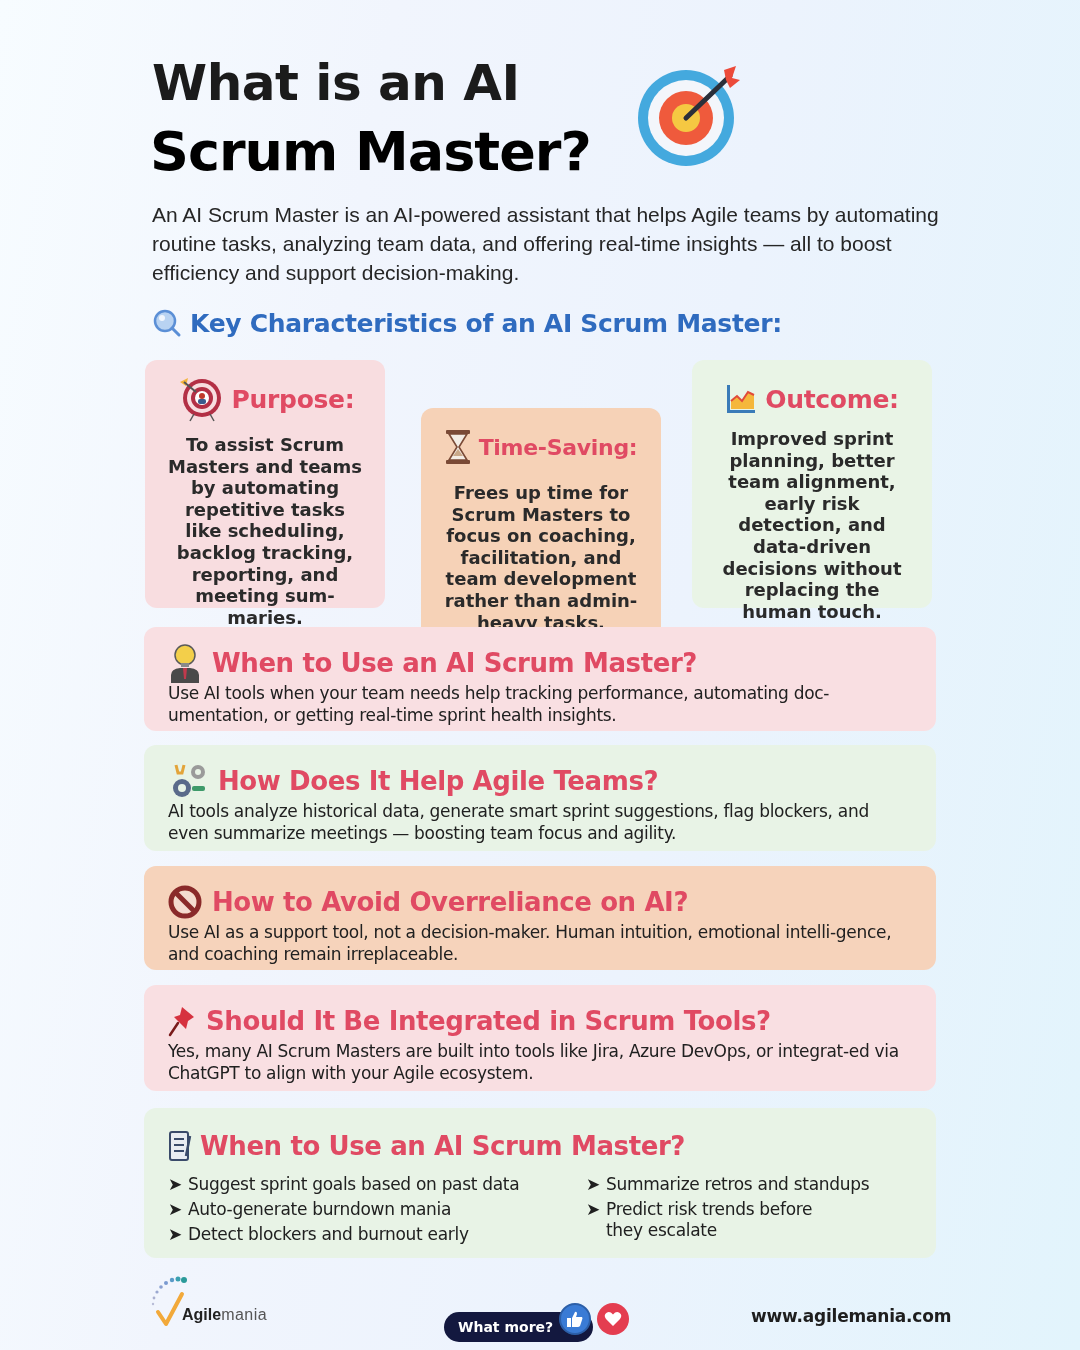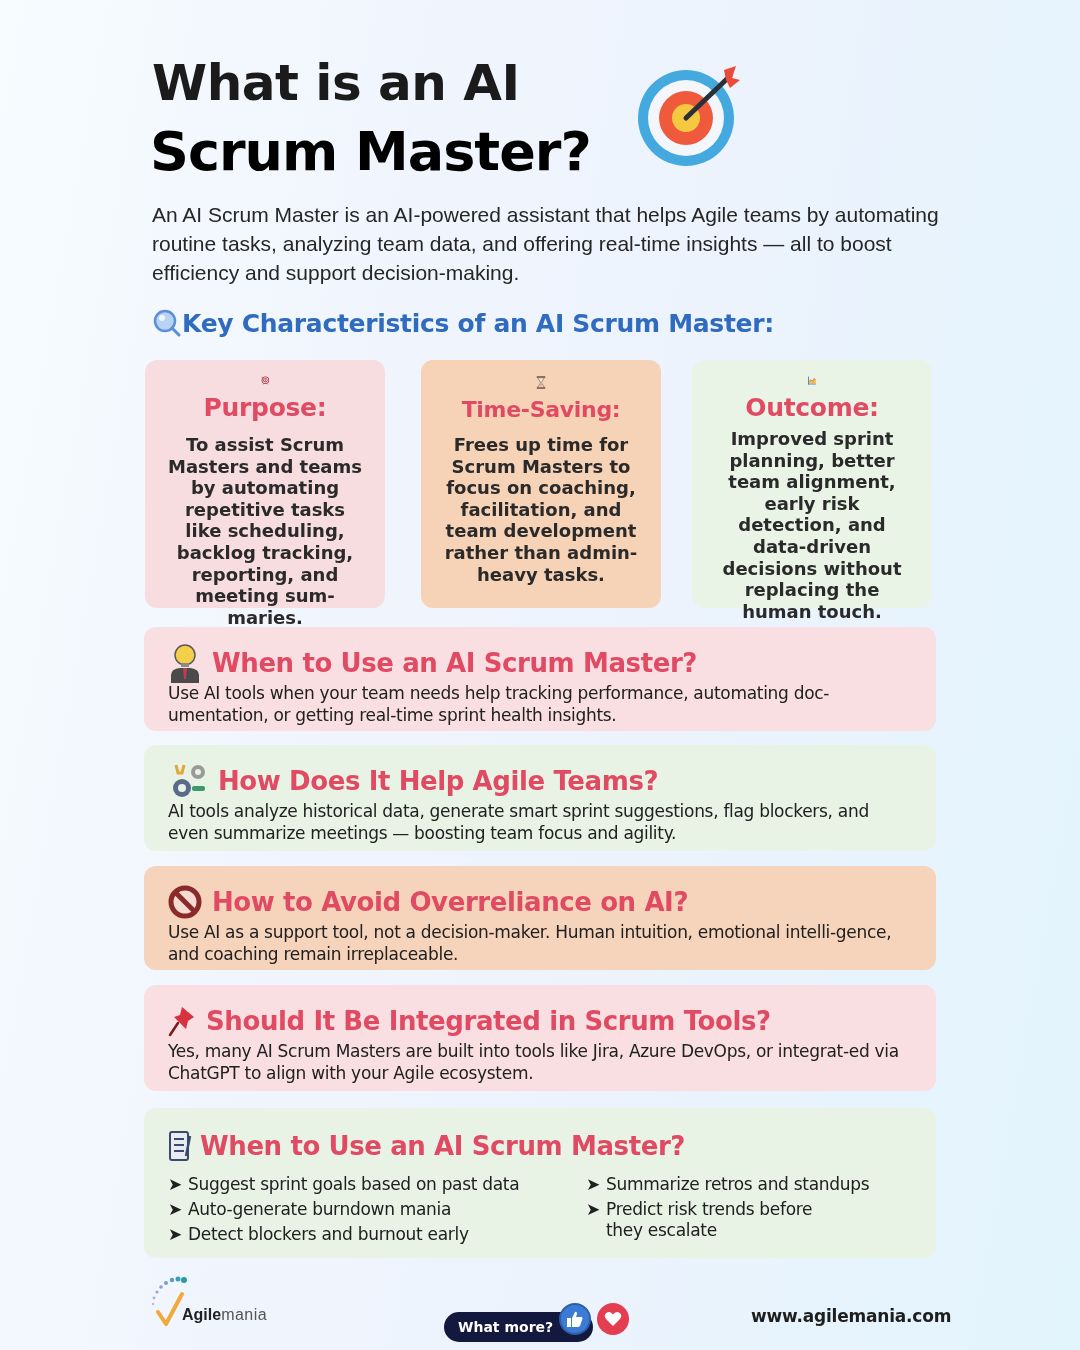--- a/index.html
+++ b/index.html
@@ -26,39 +26,38 @@
   }
   .target-icon { position: absolute; left: 636px; top: 60px; width: 112px; height: 112px; }
 
   .intro {
     position: absolute; left: 152px; top: 200px; width: 790px;
     font-size: 21px; line-height: 29px; color: #262626;
   }
 
   .key-heading {
     position: absolute; left: 152px; top: 308px;
-    display: flex; align-items: center; 
+    display: flex; align-items: center; gap: 8px;
   }
   .key-heading .txt {
     font-family: "DejaVu Sans", sans-serif; font-weight: bold;
     font-size: 25px; color: #2f6bbf; letter-spacing: -0.3px;
   }
 
   
   .card {
     position: absolute; top: 360px; width: 240px; height: 248px;
     border-radius: 12px; text-align: center; padding-top: 16px;
   }
   .card.pink { left: 145px; background: #f8dde0; }
-  .card.peach { left: 421px; background: #f6d2b7; }
+  .card.peach { left: 421px; background: #f6d2b7; margin-top: 48px; }
   .card.green { left: 692px; background: #e9f4e6; }
   .card-head {
     display: flex; align-items: center; justify-content: center; gap: 8px;
     height: 46px;
-    flex-direction: column;
   }
   .card-head .lbl {
     font-family: "DejaVu Sans", sans-serif; font-weight: bold;
     font-size: 25px; color: #e04a63; letter-spacing: -0.3px;
   }
   .card.peach .card-head .lbl { font-size: 22px; }
   .card-body {
     margin: 12px auto 0; width: 200px;
     font-family: "DejaVu Sans", sans-serif; font-weight: bold;
     font-size: 18px; line-height: 21.6px; color: #2a2a2a;

